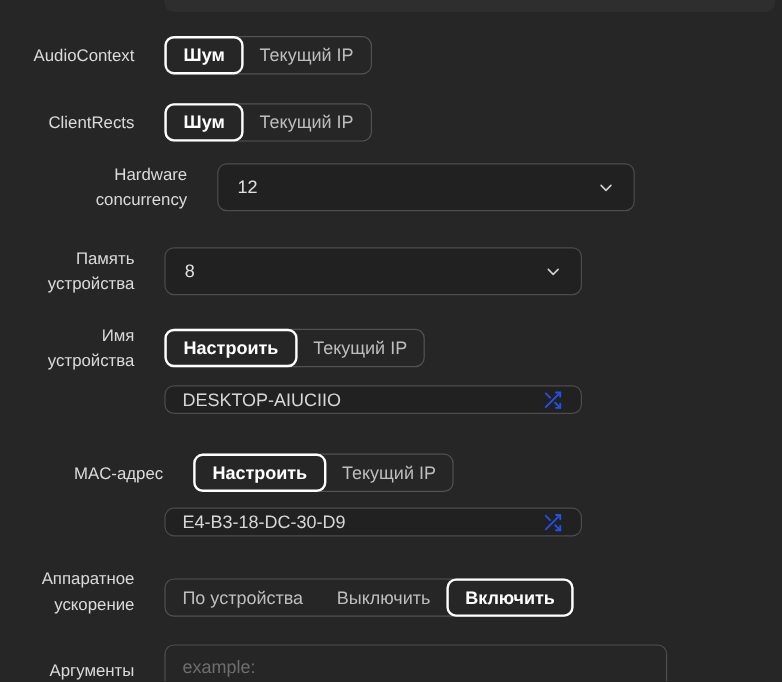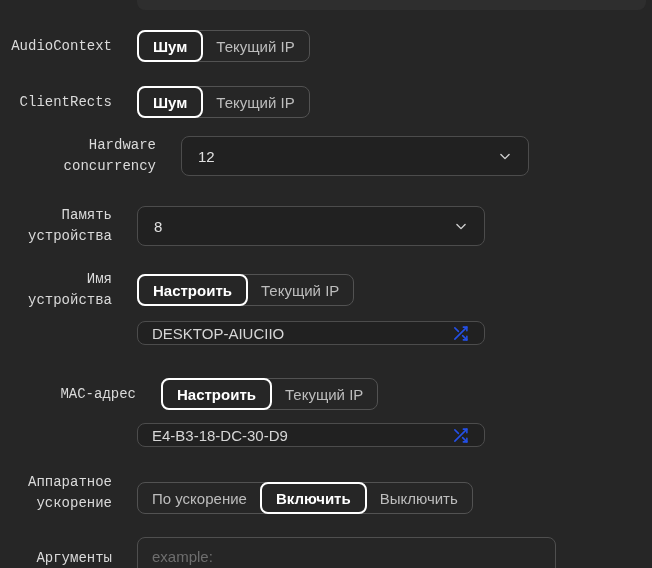--- a/index.html
+++ b/index.html
@@ -9,21 +9,21 @@
   }
   
   .top-partial {
     position:absolute; left:137px; top:-23px; width:509px; height:33px;
     background:#2e2e2e; border-radius:8px;
   }
   .row { position:absolute; left:0; display:flex; align-items:center; }
   .row.top-align { align-items:flex-start; }
   .label {
     width:112px; text-align:right; font-size:14px; line-height:21px;
-    color:#dadada; white-space:pre-line;font-family:Liberation Mono, monospace;
+    color:#dadada; white-space:pre-line;
   }
   .ctrl { margin-left:25px; display:flex; align-items:center; }
   
   .seg-group {
     display:inline-flex; align-items:stretch; height:32px; box-sizing:border-box;
     border:1px solid #525252; border-radius:8px; background:#262626;
   }
   .seg {
     display:flex; align-items:center; padding:0 14px; font-size:15px;
     color:#bdbdbd; cursor:pointer; white-space:nowrap; box-sizing:border-box;
@@ -172,23 +172,23 @@
         </svg>
       </button>
     </div>
   </div>
 
   <div class="row" style="top:482px; height:32px;align-items:flex-end;">
     <div class="label">Аппаратное
 ускорение</div>
     <div class="ctrl">
       <div class="seg-group">
-        <div class="seg">По ускорение</div>
+        <div class="seg">По устройства</div>
+        <div class="seg">Выключить</div>
         <div class="seg active">Включить</div>
-        <div class="seg">Выключить</div>
       </div>
     </div>
   </div>
 
   <div class="row top-align" style="top:537px;">
     <div class="label" style="padding-top:11px;">Аргументы</div>
     <div class="ctrl">
       <textarea class="args-area" placeholder="example:" style=""></textarea>
     </div>
   </div>

